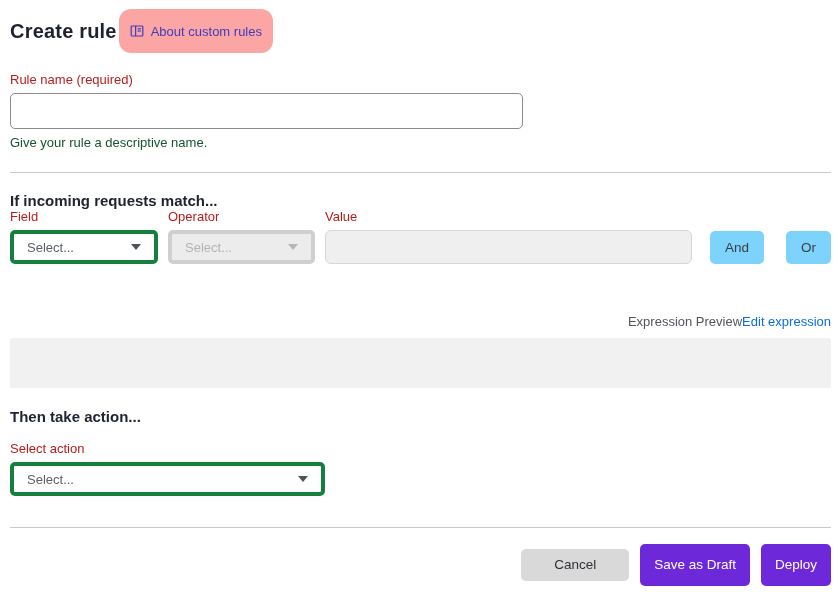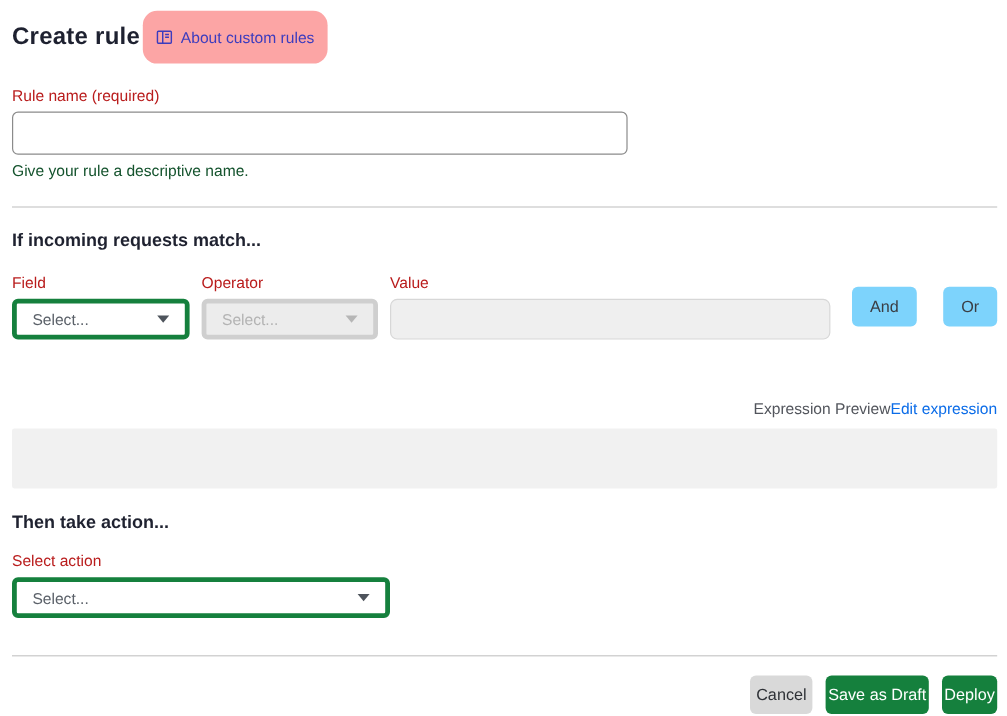--- a/index.html
+++ b/index.html
@@ -38,21 +38,21 @@
 
   .divider { border: none; border-top: 1px solid #c8c8c8; margin: 0; }
   .divider-top { margin-top: 22px; }
   .divider-bottom { margin-top: 31px; }
 
   .section-heading { font-size: 15px; font-weight: bold; color: #1f2230; }
   .match-heading { margin-top: 19px; }
   .action-heading { margin-top: 20px; }
 
   
-  .match-row { display: flex; align-items: center; margin-top: 19px; }
+  .match-row { display: flex; align-items: flex-end; }
   .col-field { width: 148px; margin-right: 10px; }
   .col-operator { width: 147px; margin-right: 10px; }
   .col-value { flex: 1; }
 
   .select-box {
     height: 34px; width: 100%;
     border: 4px solid #15803d; border-radius: 5px;
     background: #fff;
     display: flex; align-items: center; justify-content: space-between;
     padding: 0 13px; cursor: pointer;
@@ -105,26 +105,26 @@
   
   .choose-action-group { margin-top: 16px; }
   .choose-select { width: 315px; }
 
   
   .footer-actions {
     display: flex; justify-content: flex-end; align-items: center;
     gap: 11px; margin-top: 16px;
   }
   .btn-cancel {
-    height: 32px; padding: 0 5px;
+    height: 32px; padding: 0 33px;
     background: #d9d9d9; color: #2e3136;
   }
   .btn-primary {
-    height: 32px; padding: 0 2px;
-    background: #15803d; color: #ffffff;
+    height: 42px; padding: 0 14px;
+    background: #6d28d9; color: #ffffff;
   }
 </style>
 </head>
 <body>
 
 <div class="header-row">
   <h1 class="page-title">Create rule</h1>
   <a class="about-badge">
     <span>
       <svg width="14" height="14" viewBox="0 0 14 14" fill="none" stroke="#3c3cbe" stroke-width="1.2">

